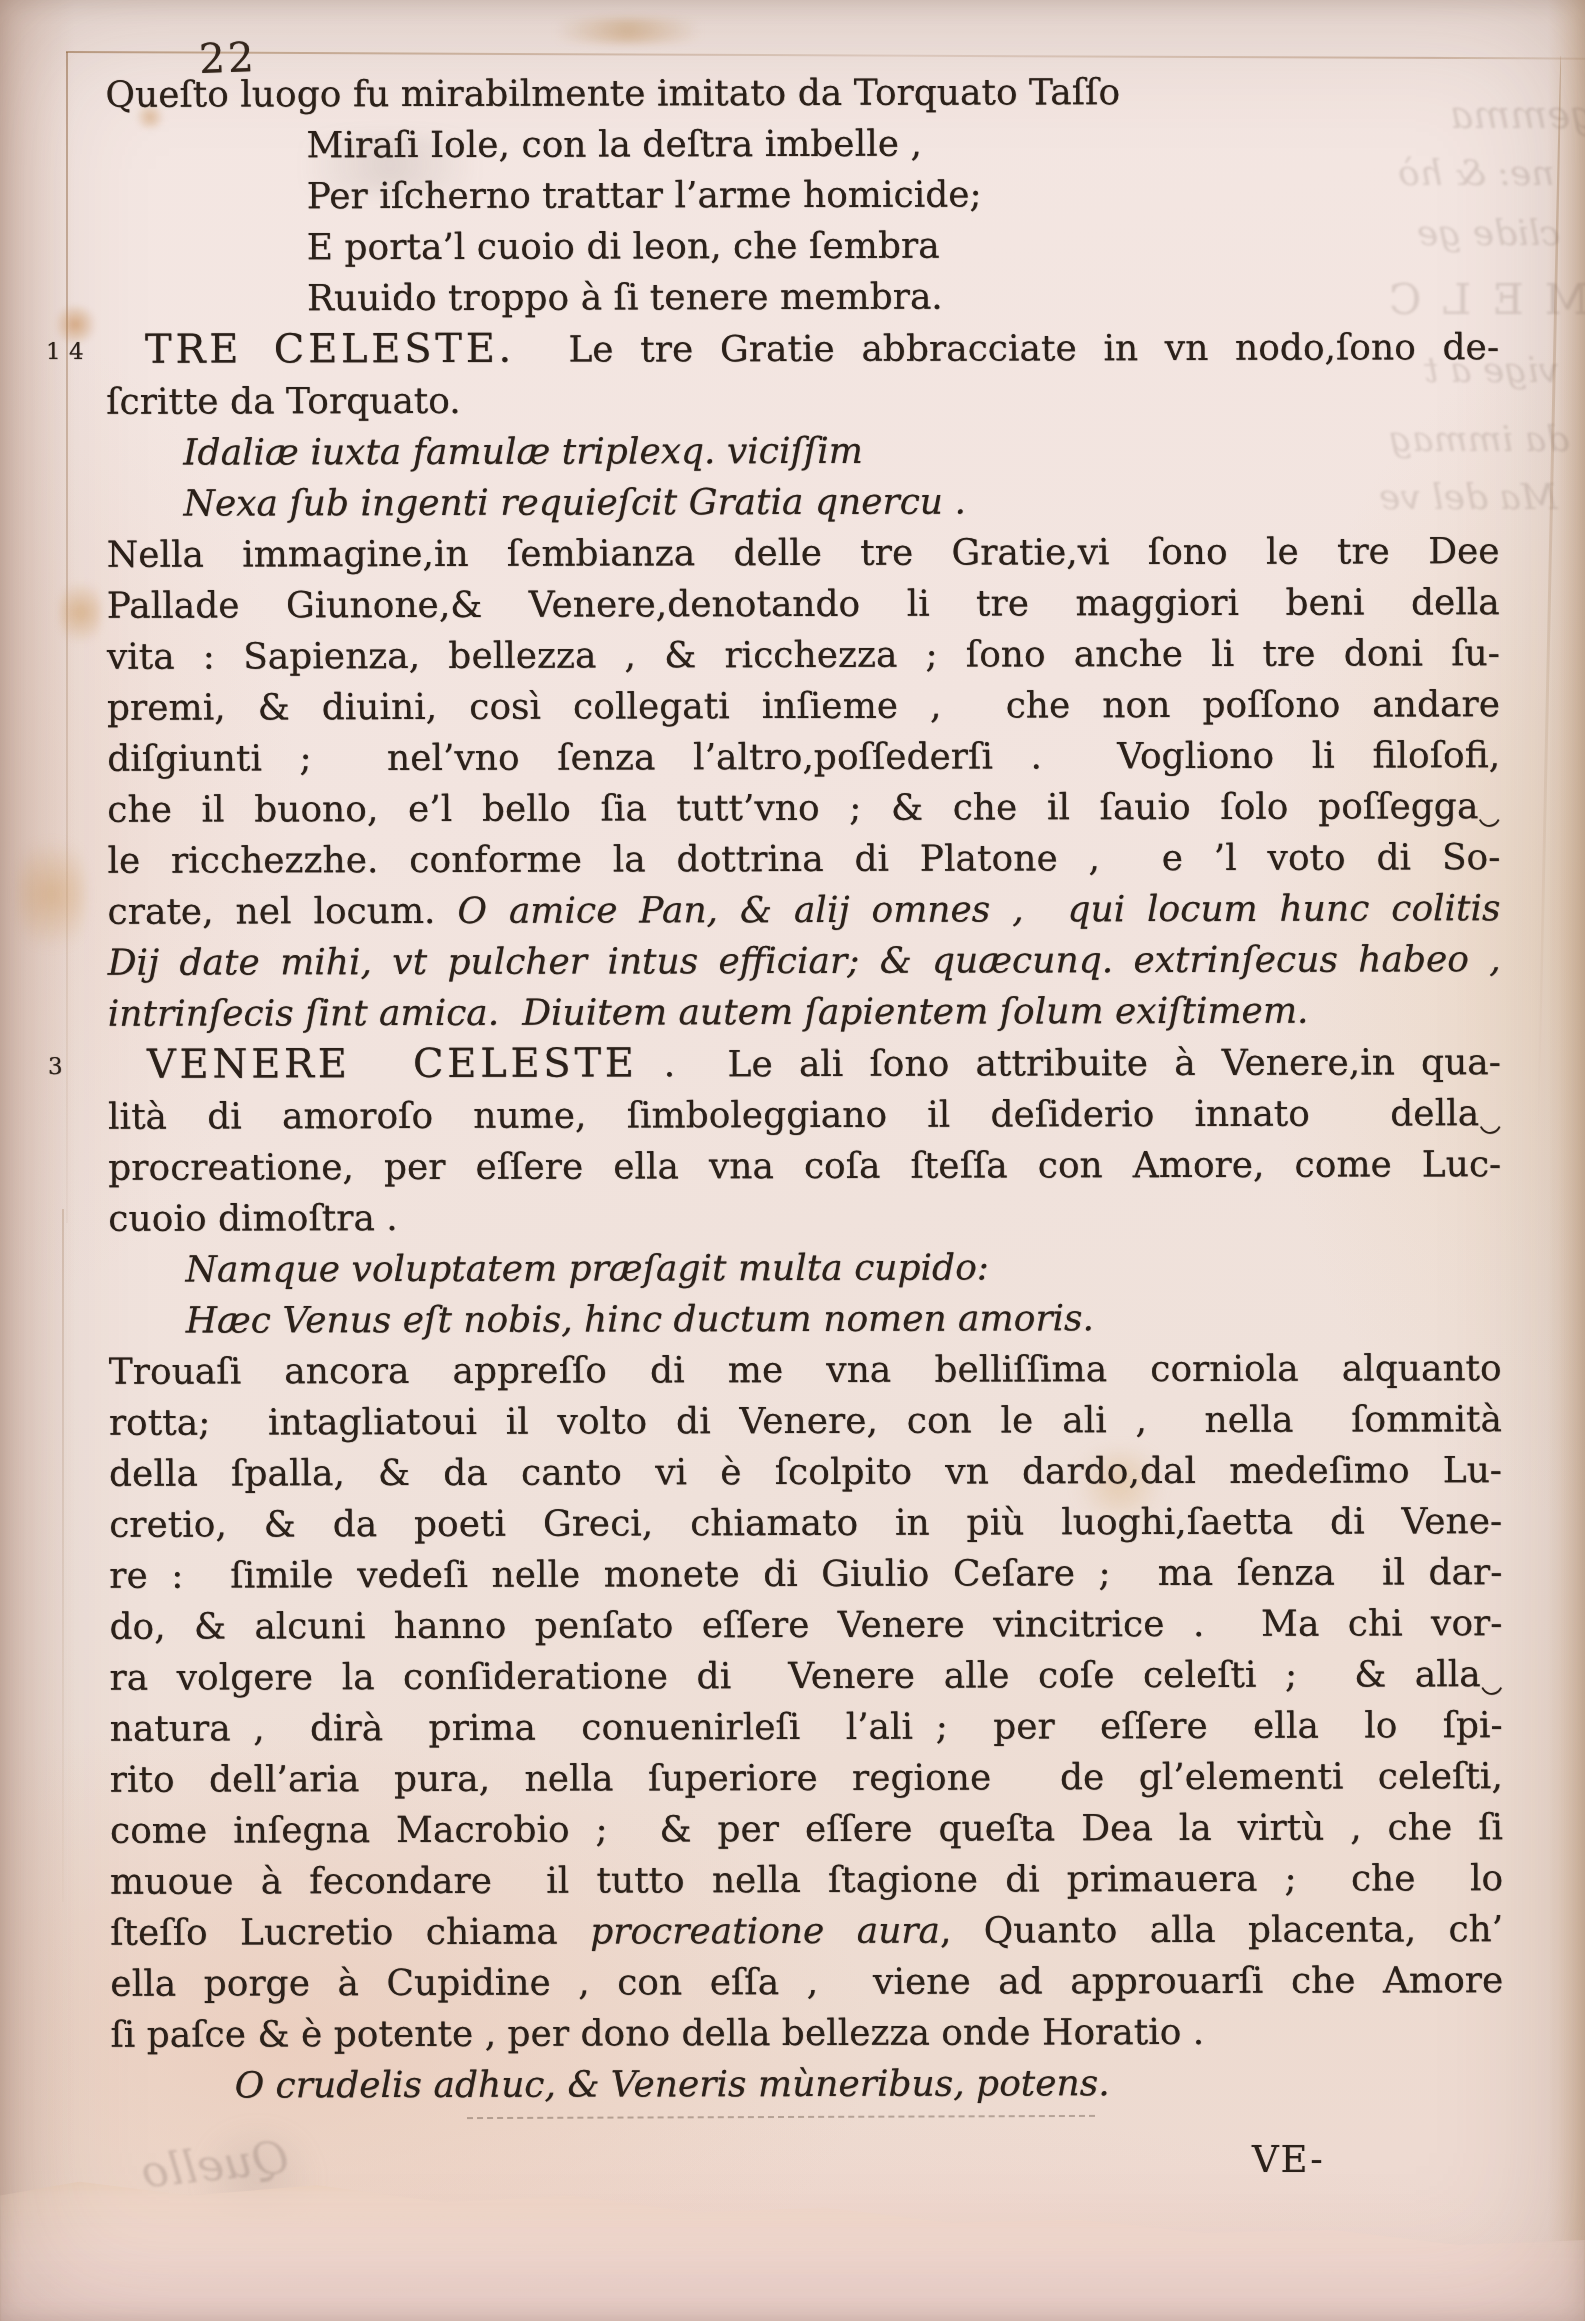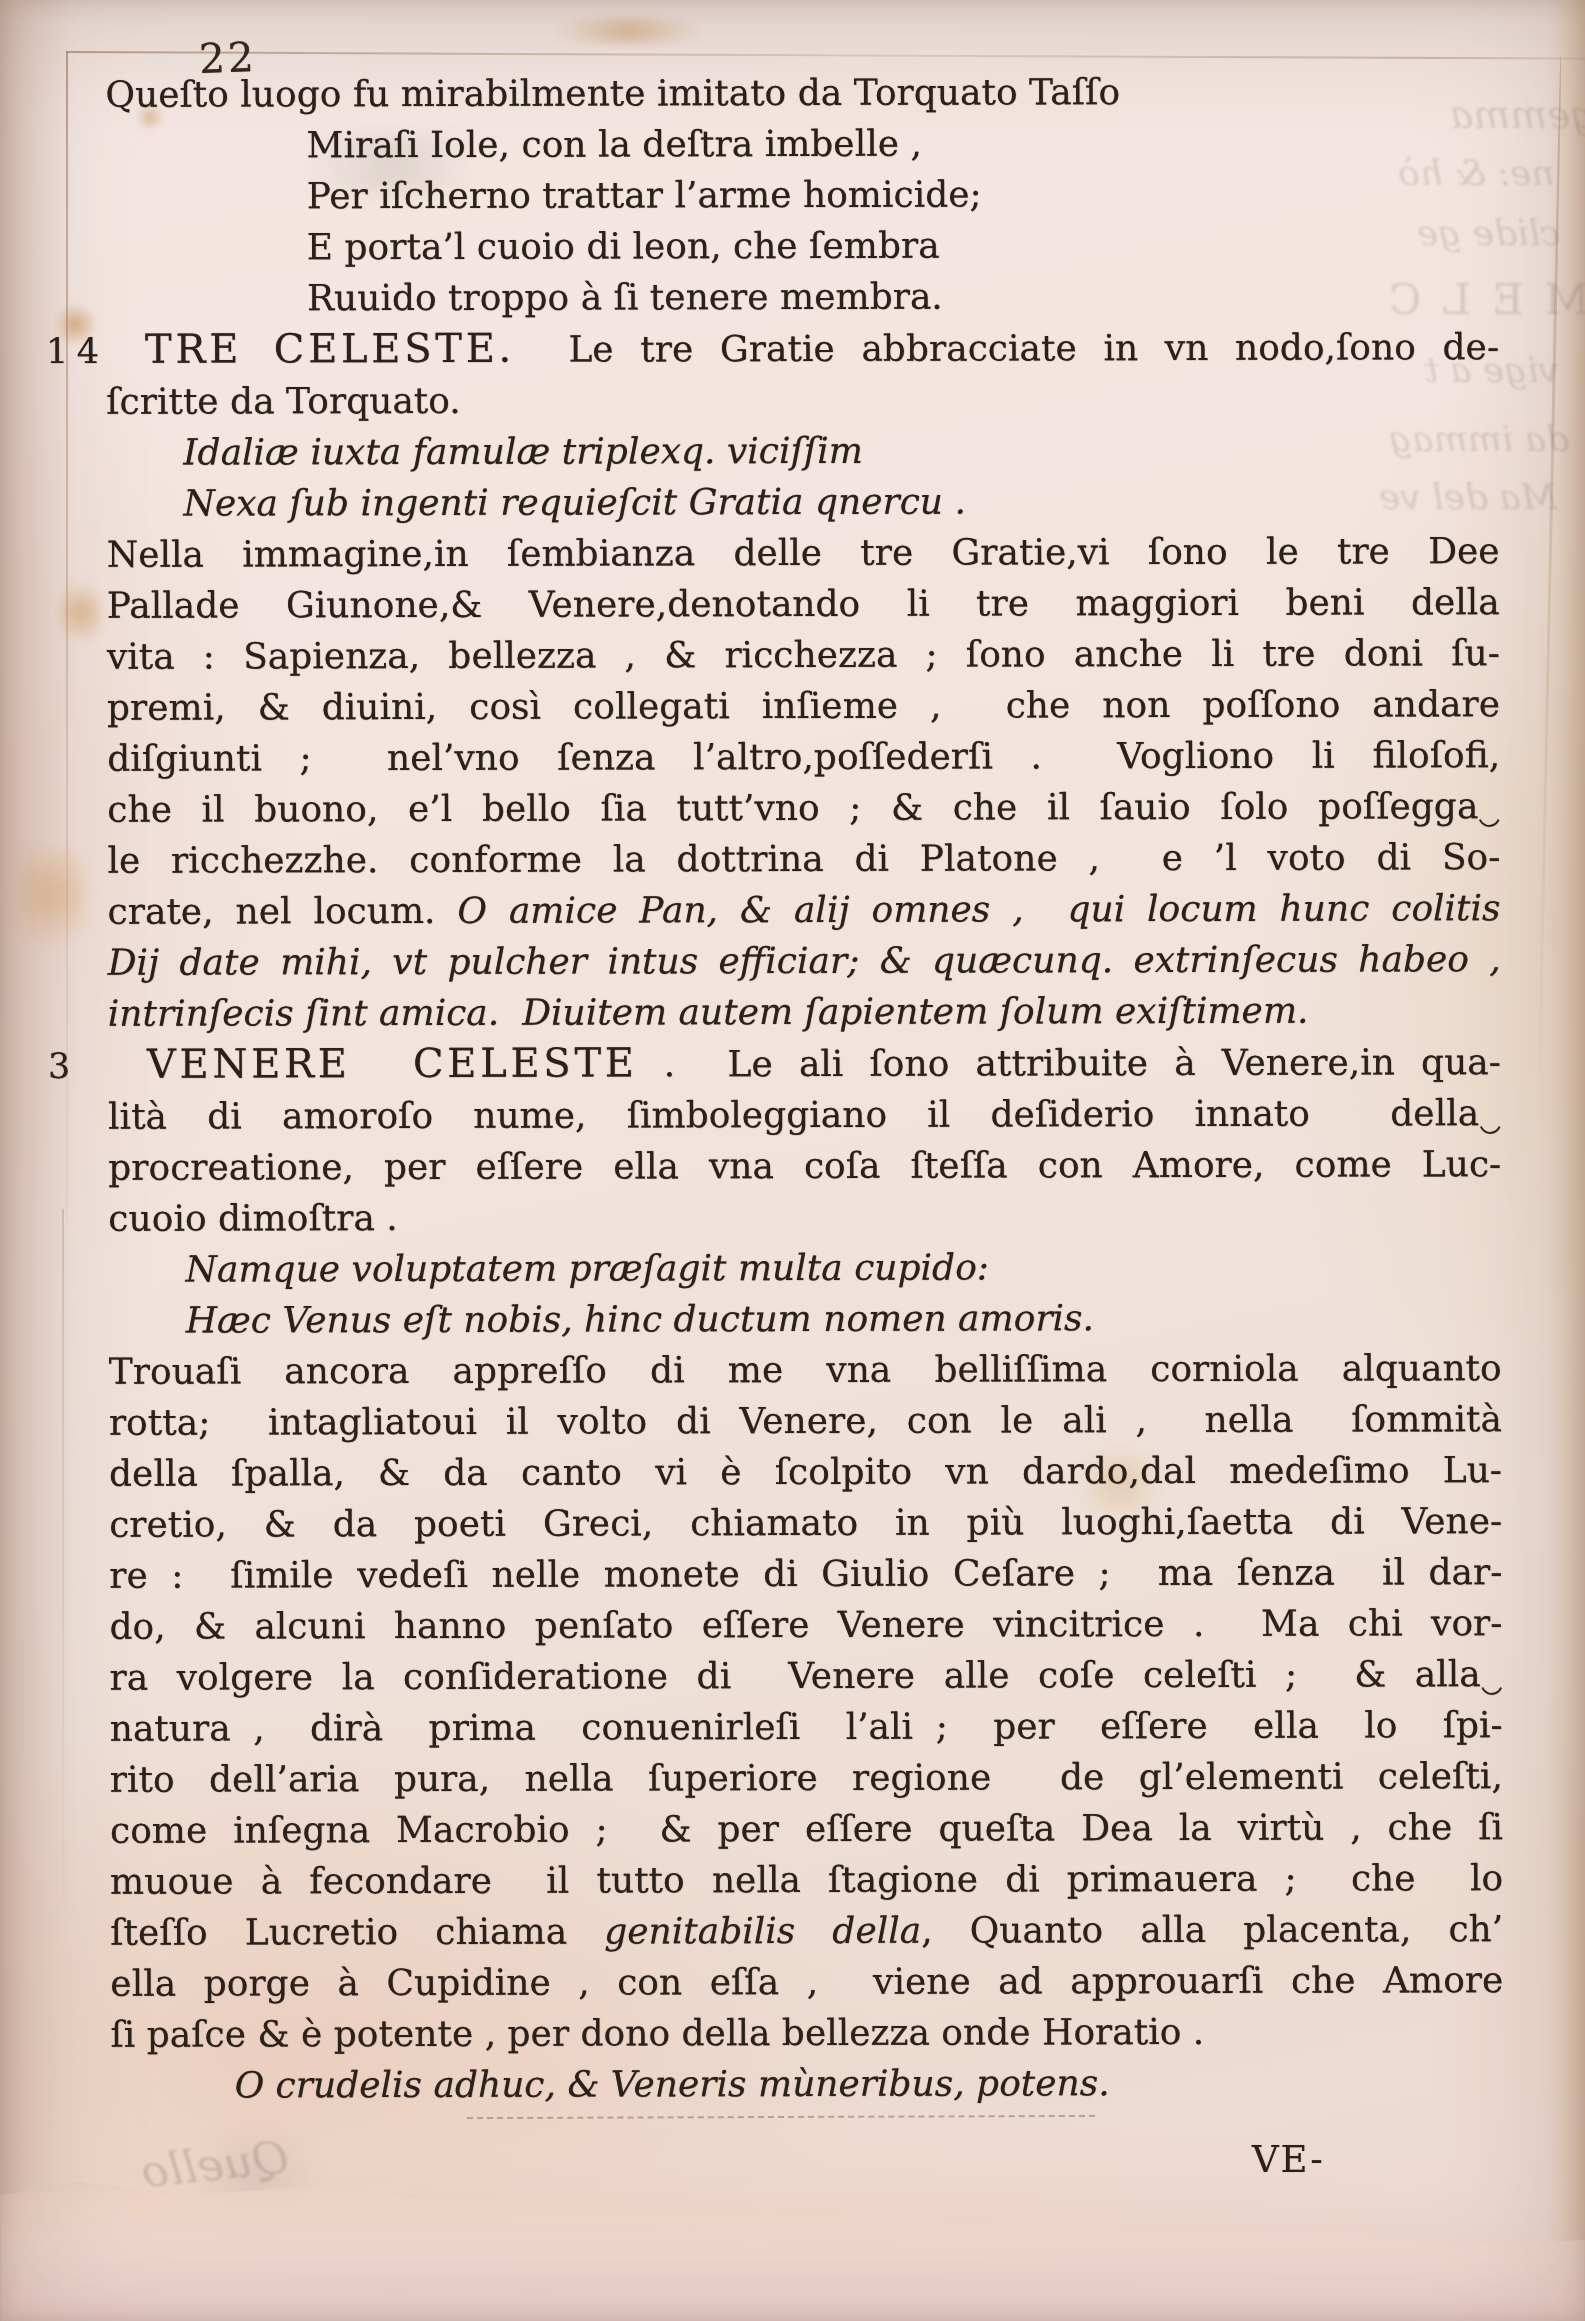--- a/index.html
+++ b/index.html
@@ -26,21 +26,21 @@
   }
   .line{position:relative;white-space:pre-wrap;min-height:51px;}
   .line.j{text-align:justify;text-align-last:justify;text-justify:inter-word;}
   .line.verse{padding-left:201px;}
   .line.ind{padding-left:39px;}
   .line.q1{padding-left:77px;font-style:italic;}
   .line.qO{padding-left:124px;}
   .line.i, .line span.i{font-style:italic;}
   .line span.caps{font-size:40px;letter-spacing:3.7px;}
   .margin-num{
-    position:absolute;left:-60px;top:1.9px;font-size:35px;letter-spacing:8.4px;
+    position:absolute;left:-60px;top:1.9px;font-size:23px;letter-spacing:8.4px;
     font-style:normal;color:#2b211a;
   }
   
   .folio{position:absolute;left:199px;top:34px;font-size:41px;letter-spacing:2.8px;
     color:#33261d;transform:rotate(-2deg);text-shadow:0 0 0.9px rgba(43,33,26,.5);}
   .catchword{position:absolute;left:1252px;top:2138px;font-size:37px;letter-spacing:1.9px;
     color:#2b211a;text-shadow:0 0 0.9px rgba(43,33,26,.5);}
   
   .ghost{position:absolute;transform:scaleX(-1);color:rgba(122,102,92,.20);
     filter:blur(1.3px);font-style:italic;white-space:nowrap;}
@@ -146,21 +146,21 @@
       <div class="line j"><span>rotta;  intagliatoui il volto di Venere, con le ali ,  nella  ſommità</span></div>
       <div class="line j"><span>della ſpalla, &amp; da canto vi è ſcolpito vn dardo,dal medeſimo Lu-</span></div>
       <div class="line j"><span>cretio, &amp; da poeti Greci, chiamato in più luoghi,ſaetta di Vene-</span></div>
       <div class="line j"><span>re :  ſimile vedeſi nelle monete di Giulio Ceſare ;  ma ſenza  il dar-</span></div>
       <div class="line j"><span>do, &amp; alcuni hanno penſato eſſere Venere vincitrice .  Ma chi vor-</span></div>
       <div class="line j"><span>ra volgere la conſideratione di  Venere alle coſe celeſti ;  &amp; alla‿</span></div>
       <div class="line j"><span>natura ,  dirà  prima  conuenirleſi  l’ali ;  per  eſſere  ella  lo  ſpi-</span></div>
       <div class="line j"><span>rito dell’aria pura, nella ſuperiore regione  de gl’elementi celeſti,</span></div>
       <div class="line j"><span>come inſegna Macrobio ;  &amp; per eſſere queſta Dea la virtù , che ſi</span></div>
       <div class="line j"><span>muoue à fecondare  il tutto nella ſtagione di primauera ;  che  lo</span></div>
-      <div class="line j"><span>ſteſſo Lucretio chiama </span><span class="i">genitabilis della</span><span>, Quanto alla placenta, ch’</span></div>
+      <div class="line j"><span>ſteſſo Lucretio chiama </span><span class="i">procreatione aura</span><span>, Quanto alla placenta, ch’</span></div>
       <div class="line j"><span>ella porge à Cupidine , con eſſa ,  viene ad approuarſi che Amore</span></div>
       <div class="line"><span>ſi paſce &amp; è potente , per dono della bellezza onde Horatio .</span></div>
       <div class="line qO i"><span>O crudelis adhuc, &amp; Veneris mùneribus, potens.</span></div>
     </div>
 
   <div class="underline-smudge"></div>
 
   <div class="catchword">VE-</div>
 
 </div>

